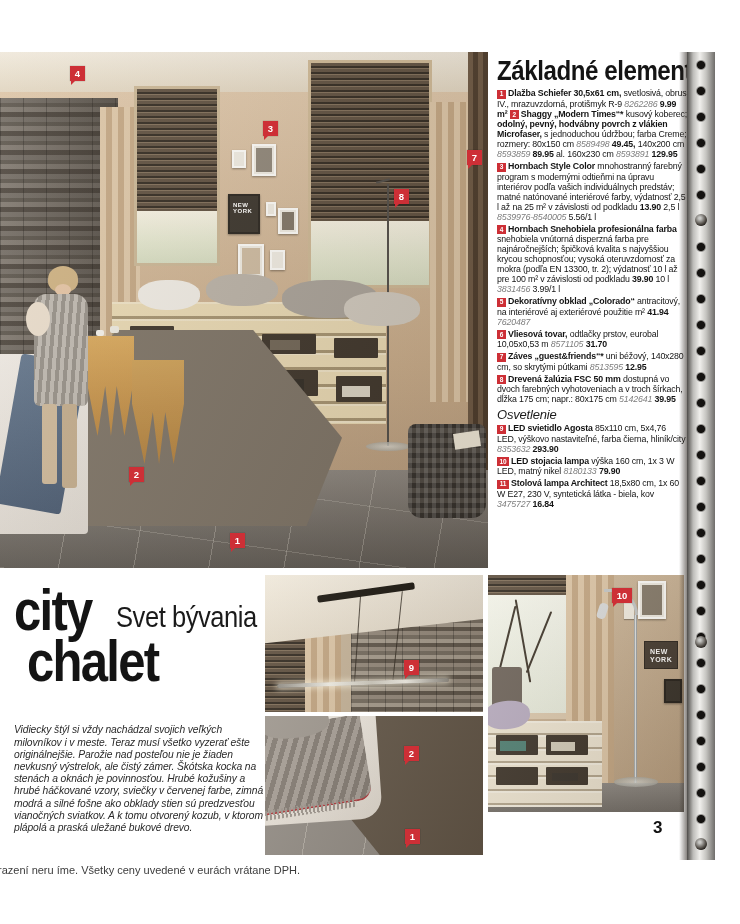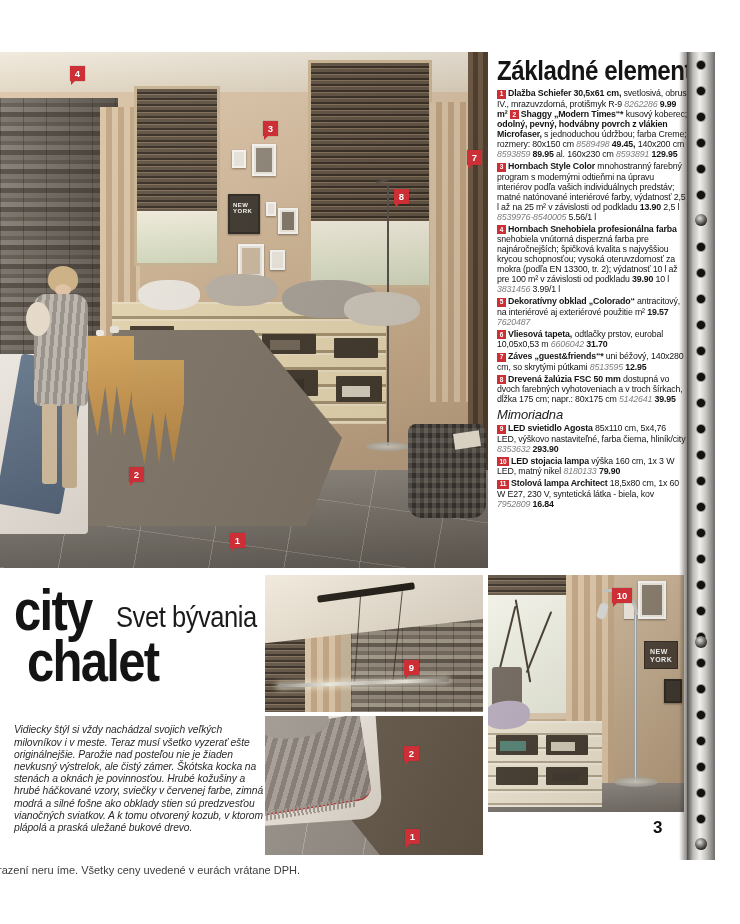--- a/index.html
+++ b/index.html
@@ -305,28 +305,28 @@
     <div class="abs chromepole" style="left:146px;top:40px;width:2.5px;height:168px;"></div>
     <div class="abs lampbase" style="left:126px;top:202px;width:44px;height:10px;"></div>
   </div>
 
   <aside class="rcol">
     <h1>Základné elementy</h1>
     <div>
         <p class="ptext"><span class="pbadge">1</span><span class="sg-b">Dlažba Schiefer 30,5x61 cm,</span><span class="sg-r"> svetlosivá, obrus IV., mrazuvzdorná, protišmyk R-9 </span><span class="sg-a">8262286</span><span class="sg-p"> 9.99</span><span class="sg-b"> m² </span><span class="pbadge">2</span><span class="sg-b">Shaggy „Modern Times“*</span><span class="sg-r"> kusový koberec; </span><span class="sg-b">odolný, pevný, hodvábny povrch z vlákien Microfaser,</span><span class="sg-r"> s jednoduchou údržbou; farba Creme; rozmery: 80x150 cm </span><span class="sg-a">8589498</span><span class="sg-p"> 49.45,</span><span class="sg-r"> 140x200 cm </span><span class="sg-a">8593859</span><span class="sg-p"> 89.95</span><span class="sg-r"> al. 160x230 cm </span><span class="sg-a">8593891</span><span class="sg-p"> 129.95</span></p>
         <p class="ptext"><span class="pbadge">3</span><span class="sg-b">Hornbach Style Color</span><span class="sg-r"> mnohostranný farebný program s modernými odtieňmi na úpravu interiérov podľa vašich individuálnych predstáv; matné natónované interiérové farby, výdatnosť 2,5 l až na 25 m² v závislosti od podkladu </span><span class="sg-p">13.90</span><span class="sg-r"> 2,5 l </span><span class="sg-a">8539976-8540005</span><span class="sg-r"> 5.56/1 l</span></p>
         <p class="ptext"><span class="pbadge">4</span><span class="sg-b">Hornbach Snehobiela profesionálna farba</span><span class="sg-r"> snehobiela vnútorná disperzná farba pre najnáročnejších; špičková kvalita s najvyššiou krycou schopnosťou; vysoká oteruvzdornosť za mokra (podľa EN 13300, tr. 2); výdatnosť 10 l až pre 100 m² v závislosti od podkladu </span><span class="sg-p">39.90</span><span class="sg-r"> 10 l </span><span class="sg-a">3831456</span><span class="sg-r"> 3.99/1 l</span></p>
-        <p class="ptext"><span class="pbadge">5</span><span class="sg-b">Dekoratívny obklad „Colorado“</span><span class="sg-r"> antracitový, na interiérové aj exteriérové použitie m² </span><span class="sg-p">19.57</span><span class="sg-r"> </span><span class="sg-a">7620487</span></p>
-        <p class="ptext"><span class="pbadge">6</span><span class="sg-b">Vliesová tapeta,</span><span class="sg-r"> odtlačky prstov, eurobal 10,05x0,53 m </span><span class="sg-a">6606042</span><span class="sg-p"> 31.70</span></p>
+        <p class="ptext"><span class="pbadge">5</span><span class="sg-b">Dekoratívny obklad „Colorado“</span><span class="sg-r"> antracitový, na interiérové aj exteriérové použitie m² </span><span class="sg-p">41.94</span><span class="sg-r"> </span><span class="sg-a">7620487</span></p>
+        <p class="ptext"><span class="pbadge">6</span><span class="sg-b">Vliesová tovar,</span><span class="sg-r"> odtlačky prstov, eurobal 10,05x0,53 m </span><span class="sg-a">8571105</span><span class="sg-p"> 31.70</span></p>
         <p class="ptext"><span class="pbadge">7</span><span class="sg-b">Záves „guest&amp;friends“*</span><span class="sg-r"> uni béžový, 140x280 cm, so skrytými pútkami </span><span class="sg-a">8513595</span><span class="sg-p"> 12.95</span></p>
         <p class="ptext"><span class="pbadge">8</span><span class="sg-b">Drevená žalúzia FSC 50 mm</span><span class="sg-r"> dostupná vo dvoch farebných vyhotoveniach a v troch šírkach, dĺžka 175 cm; napr.: 80x175 cm </span><span class="sg-a">5142641</span><span class="sg-p"> 39.95</span></p>
-        <div class="sec-head">Mimoriadna</div>
+        <div class="sec-head">Osvetlenie</div>
         <p class="ptext"><span class="pbadge">9</span><span class="sg-b">LED svietidlo Agosta</span><span class="sg-r"> 85x110 cm, 5x4,76 LED, výškovo nastaviteľné, farba čierna, hliník/city </span><span class="sg-a">8353632</span><span class="sg-p"> 293.90</span></p>
         <p class="ptext"><span class="pbadge wide">10</span><span class="sg-b">LED stojacia lampa</span><span class="sg-r"> výška 160 cm, 1x 3 W LED, matný nikel </span><span class="sg-a">8180133</span><span class="sg-p"> 79.90</span></p>
-        <p class="ptext"><span class="pbadge wide">11</span><span class="sg-b">Stolová lampa Architect</span><span class="sg-r"> 18,5x80 cm, 1x 60 W E27, 230 V, syntetická látka - biela, kov </span><span class="sg-a">7952809</span><span class="sg-p"> 16.84</span></p>
+        <p class="ptext"><span class="pbadge wide">11</span><span class="sg-b">Stolová lampa Architect</span><span class="sg-r"> 18,5x80 cm, 1x 60 W E27, 230 V, syntetická látka - biela, kov </span><span class="sg-a">3475727</span><span class="sg-p"> 16.84</span></p>
       </div>
   </aside>
 
   <div class="abs page-edge" style="left:679px;top:52px;width:8px;height:808px;"></div>
   <div class="binding" style="left:687px;top:52px;width:28px;height:808px;">
     <div class="screw" style="left:8px;top:162px;"></div>
     <div class="screw" style="left:8px;top:584px;"></div>
     <div class="screw" style="left:8px;top:786px;"></div>
   </div>
 

